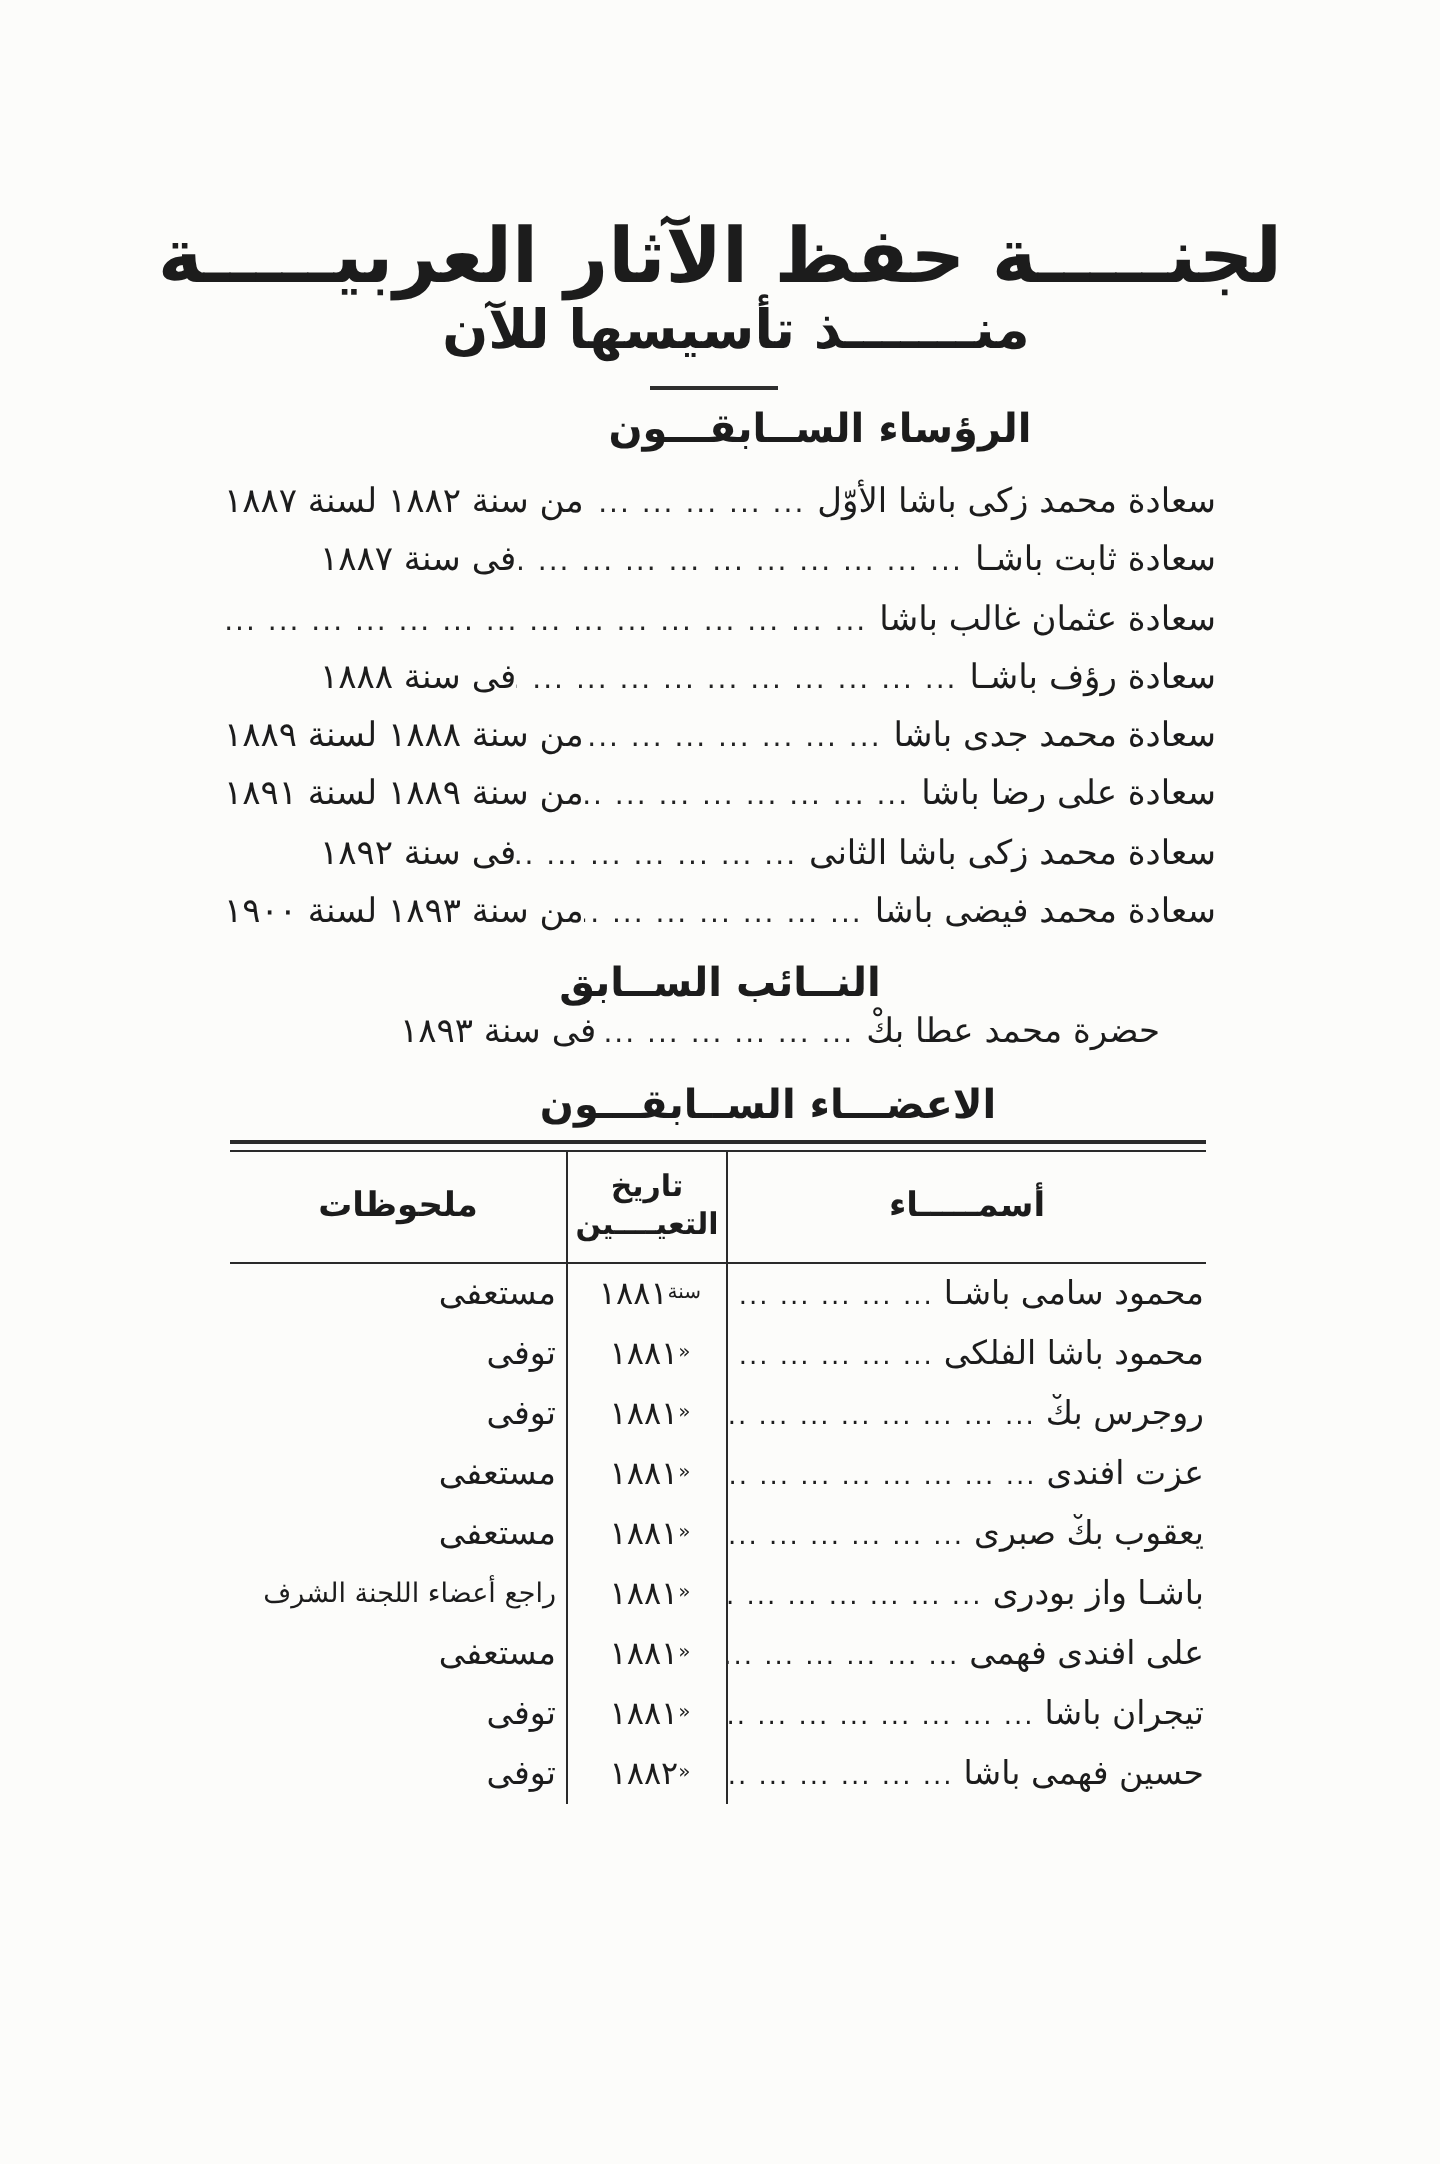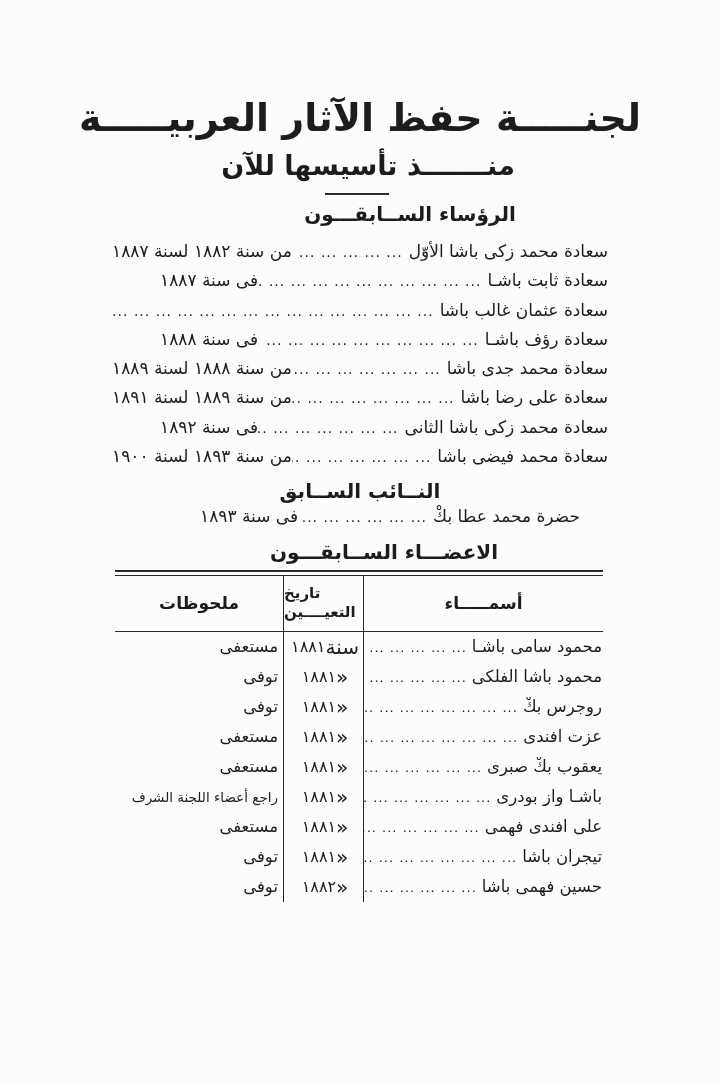--- a/index.html
+++ b/index.html
@@ -9,21 +9,21 @@
     background:#fcfcfa;
     color:#1c1c1c;
     position:relative;
     overflow:hidden;
     direction:rtl;
   }
   .page { position:absolute; inset:0; }
 
   
   .doc-title {
-    position:absolute; top:96px; left:0; width:720px;
+    position:absolute; top:106px; left:0; width:720px;
     text-align:center; font-size:38px; font-weight:bold;
     letter-spacing:0px; white-space:nowrap;
   }
   .doc-subtitle {
     position:absolute; top:150px; left:0; width:720px;
     text-align:center; font-size:27px; font-weight:bold;
     transform:translateX(8px); white-space:nowrap;
   }
   .subtitle-rule {
     position:absolute; top:193px; left:325px; width:64px; height:2px;
@@ -63,34 +63,34 @@
   .thead-row {
     display:flex; align-items:stretch; height:56px;
     border-bottom:1.5px solid #2a2a2a;
   }
   .col-names { width:239px; flex:0 0 auto; }
   .col-date  { width:81px;  flex:0 0 auto;
                border-right:1.5px solid #2a2a2a; border-left:1.5px solid #2a2a2a; }
   .col-notes { flex:1 1 auto;text-align:right; }
   .th { display:flex; align-items:center; justify-content:center;
         font-weight:bold; font-size:17px; }
-  .th-date { flex-direction:column; line-height:1.25; font-size:15px;align-items:flex-end; }
+  .th-date { flex-direction:column; line-height:1.25; font-size:15px; }
   .tbody-row { display:flex; align-items:center; height:30px; font-size:16.5px; }
   .cell-name { display:flex; align-items:baseline; white-space:nowrap;
                padding-right:1px; overflow:hidden; }
   .cell-name .nm { flex:0 0 auto;text-align:right; }
   .cell-name .dots {
     flex:1 1 auto; overflow:hidden; white-space:nowrap;
     font-size:13px; padding:0 5px; letter-spacing:1px;
   }
   .cell-date { direction:ltr; display:flex; align-items:center;
                justify-content:center; padding:0 6px 0 9px;
                align-self:stretch; }
   .cell-date .year { font-size:16px; }
-  .cell-date .pfx  { font-size:20px; }
+  .cell-date .pfx  { font-size:10px; }
   .cell-note { text-align:right; padding:0 5px; white-space:nowrap; }
   .cell-note.long { font-size:13.5px; }
 </style>
 </head>
 <body>
 
 <div class="page">
 
   <div class="doc-title">لجنـــــة حفظ الآثار العربيـــــة</div>
   <div class="doc-subtitle">منـــــــذ تأسيسها للآن</div>

